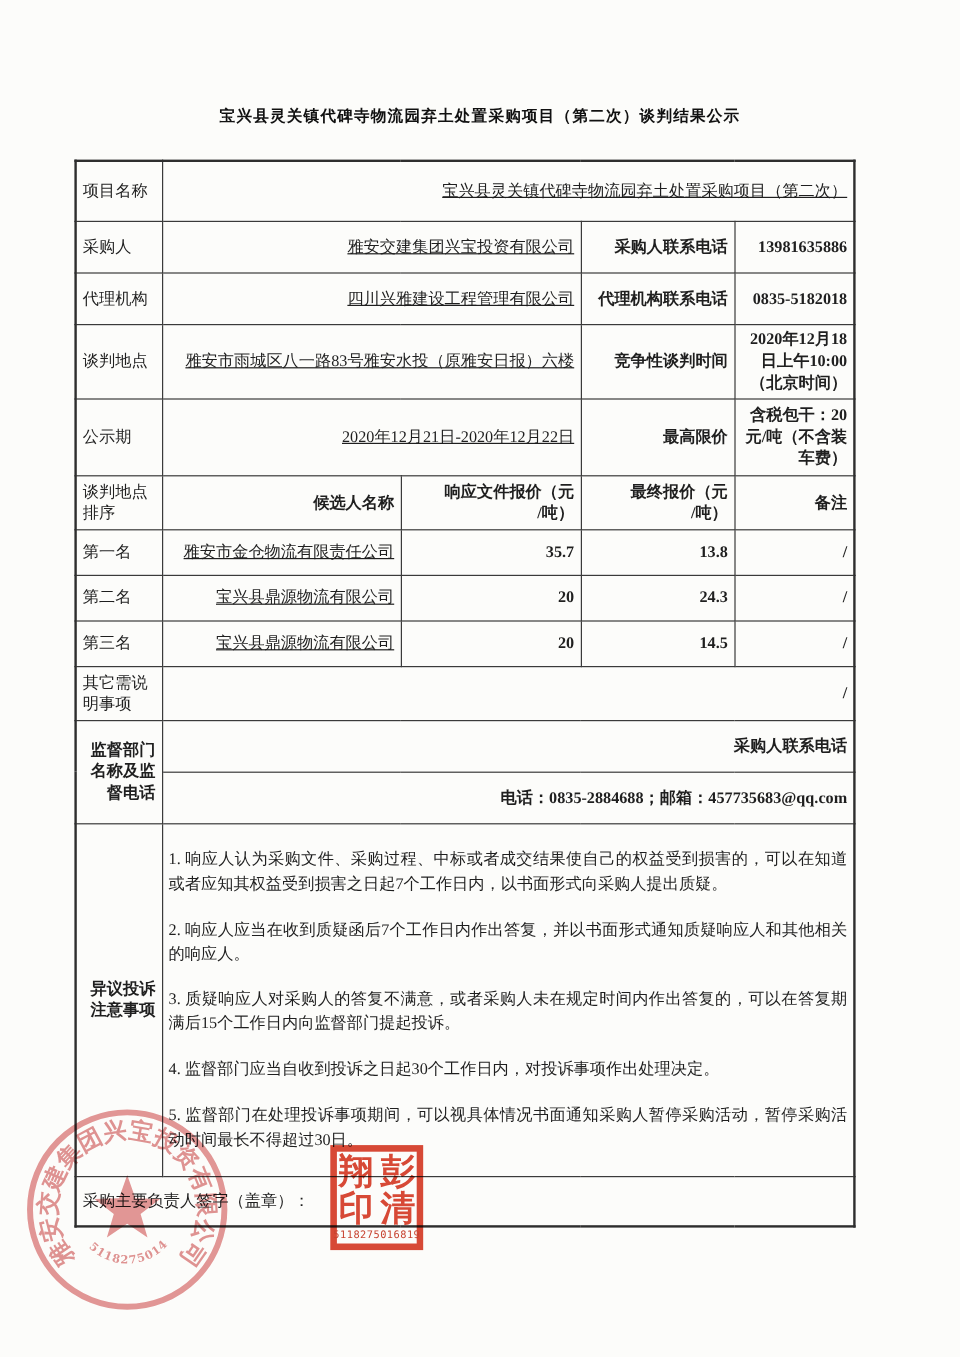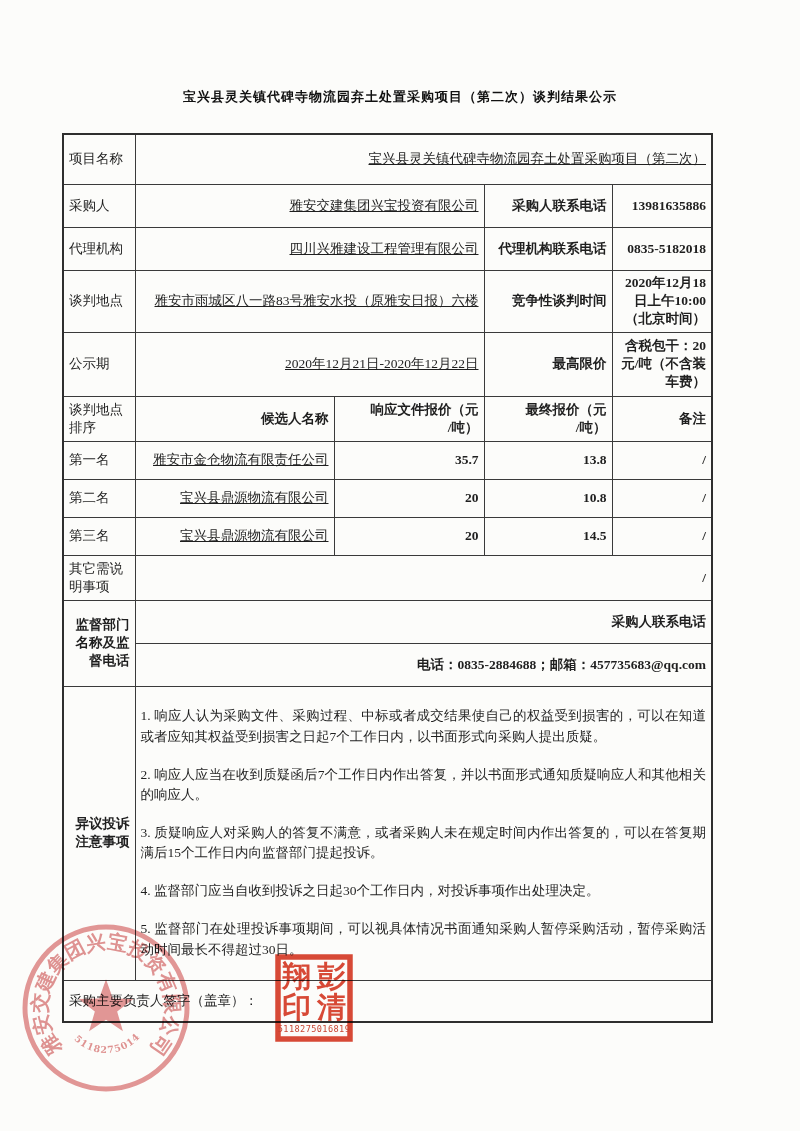--- a/index.html
+++ b/index.html
@@ -99,21 +99,21 @@
         <td class="lbl">第一名</td>
         <td class="val">雅安市金仓物流有限责任公司</td>
         <td class="ctr">35.7</td>
         <td class="ctr">13.8</td>
         <td class="ctr">/</td>
       </tr>
       <tr class="h38">
         <td class="lbl">第二名</td>
         <td class="val">宝兴县鼎源物流有限公司</td>
         <td class="ctr">20</td>
-        <td class="ctr">10.8</td>
+        <td class="ctr">24.3</td>
         <td class="ctr">/</td>
       </tr>
       <tr class="h38">
         <td class="lbl">第三名</td>
         <td class="val">宝兴县鼎源物流有限公司</td>
         <td class="ctr">20</td>
         <td class="ctr">14.5</td>
         <td class="ctr">/</td>
       </tr>
       <tr class="h45">

